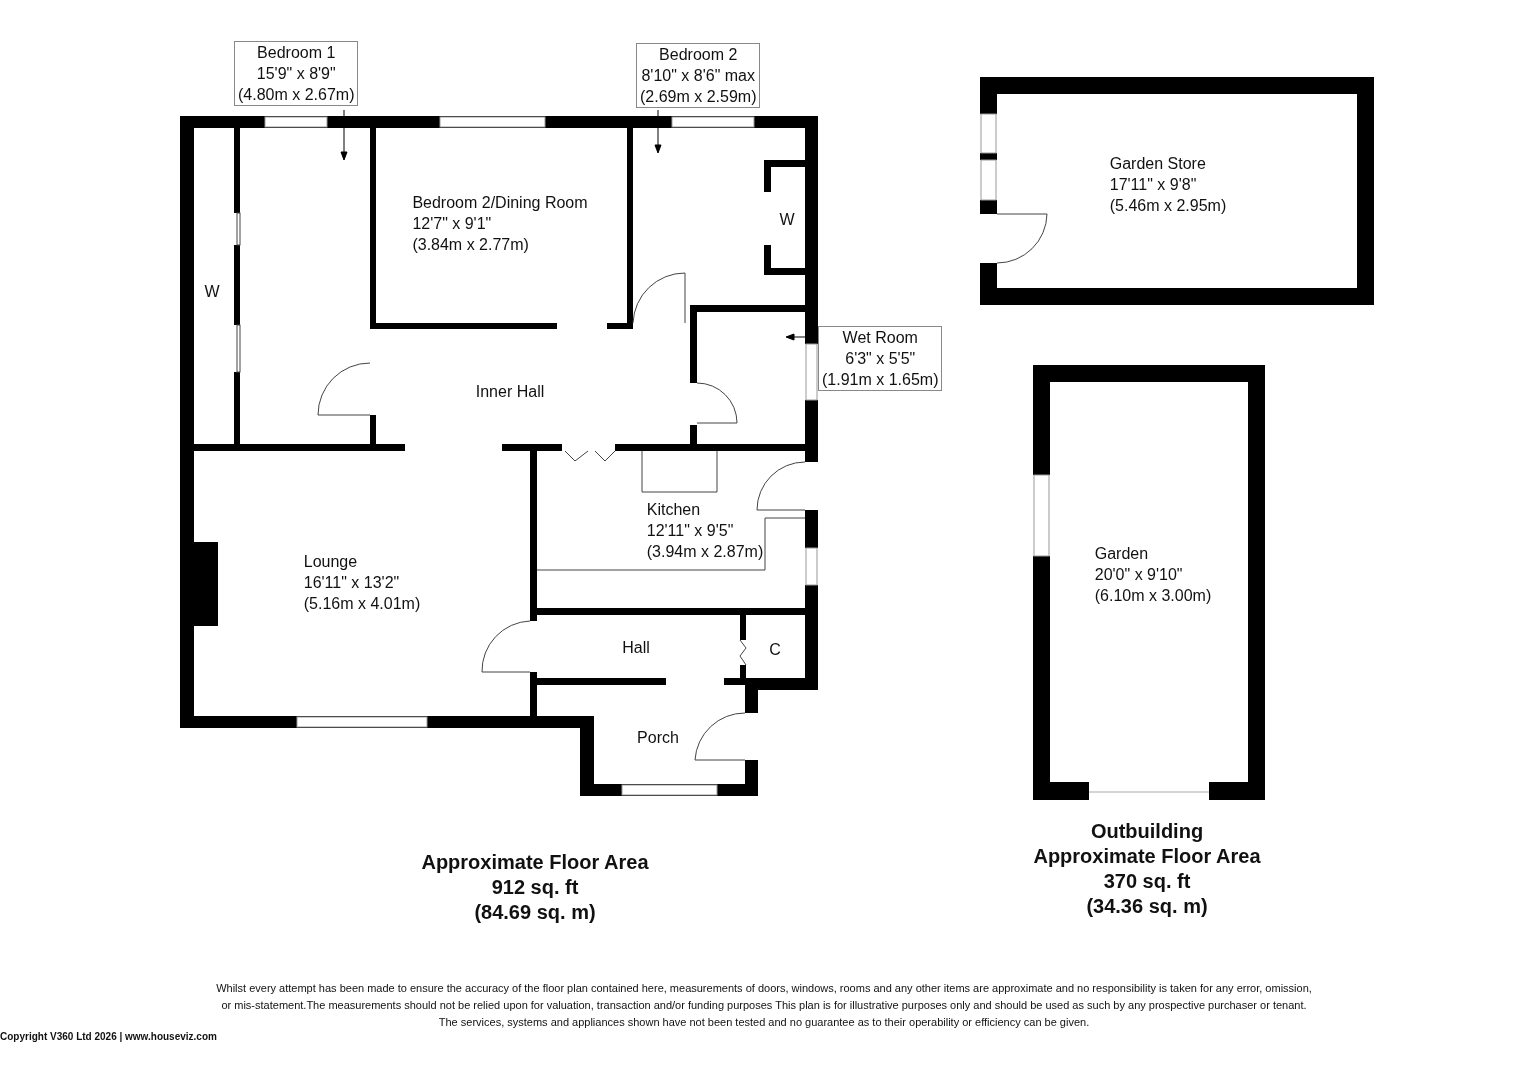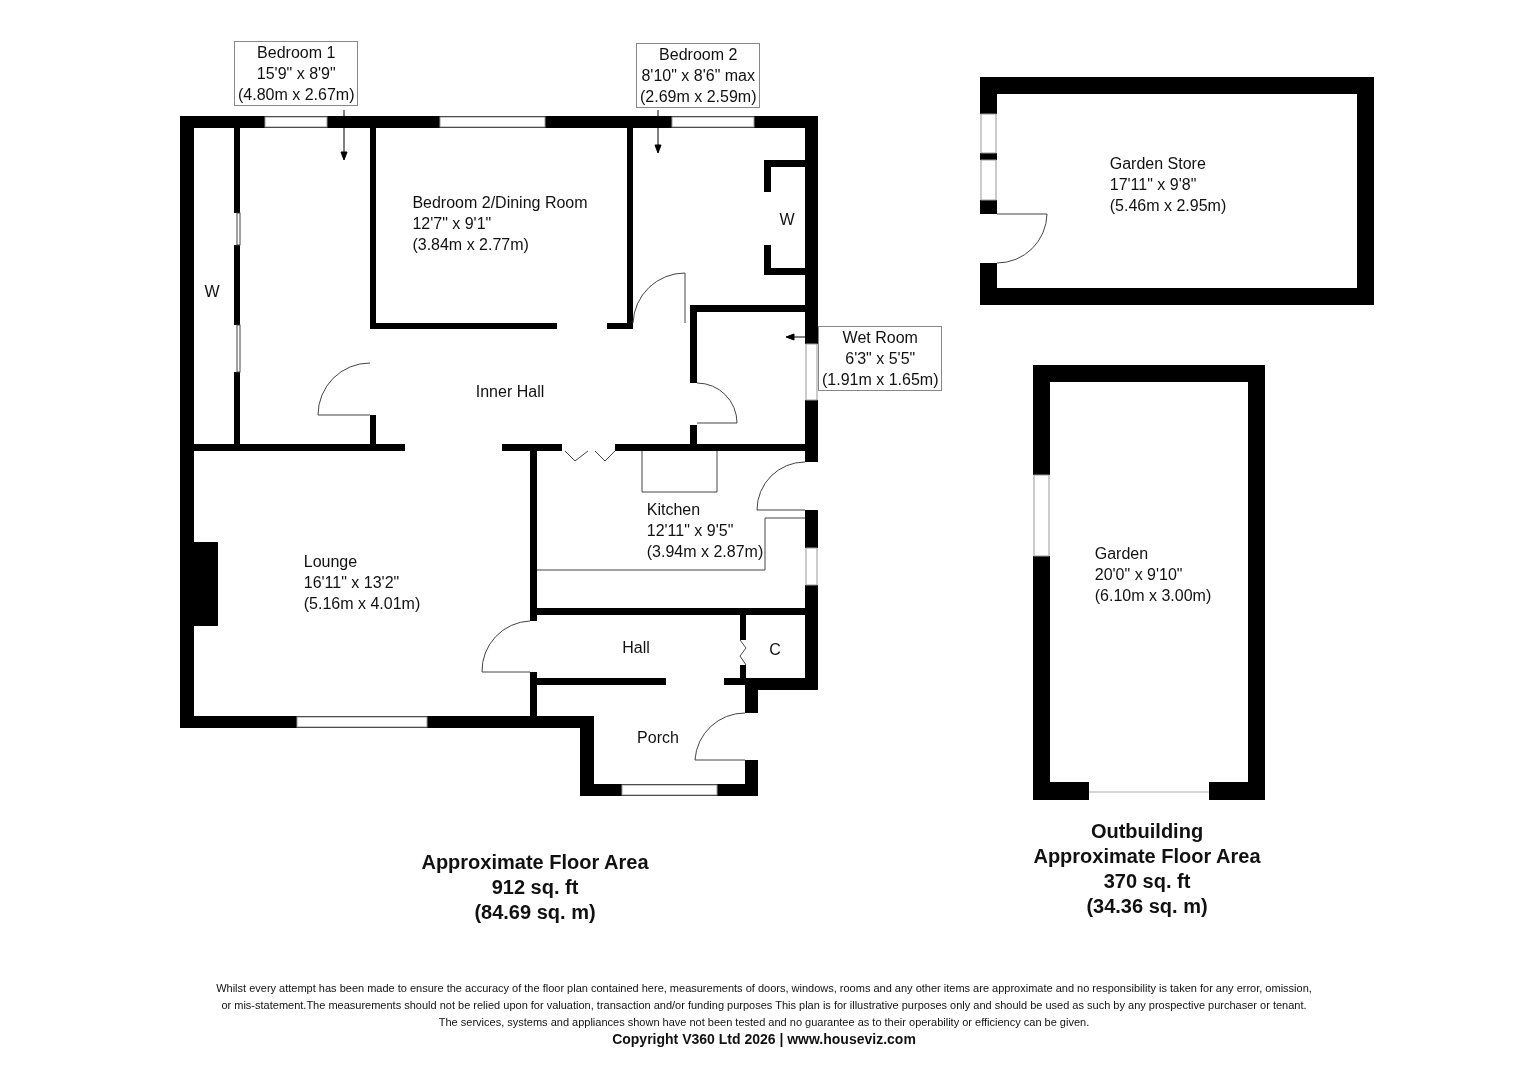--- a/index.html
+++ b/index.html
@@ -5,21 +5,21 @@
   html,body{margin:0;padding:0;background:#fff;}
   body{width:1528px;height:1080px;position:relative;overflow:hidden;font-family:"Liberation Sans",sans-serif;color:#111;}
   svg{position:absolute;left:0;top:0;}
   .w{fill:#000;}
   .win{fill:#fff;stroke:#999;stroke-width:1;}
   .thin{fill:none;stroke:#444;stroke-width:1;}
   .lbl{position:absolute;text-align:left;font-size:16px;line-height:21px;white-space:nowrap;transform:translateX(-50%);}
   .boxlbl{position:absolute;text-align:center;font-size:16px;line-height:21px;background:#fff;border:1px solid #888;padding:0 3px;white-space:nowrap;}
   .area{position:absolute;text-align:center;font-weight:bold;font-size:20px;line-height:25px;transform:translateX(-50%);white-space:nowrap;}
   .disc{position:absolute;left:0;width:1528px;text-align:center;font-size:11px;line-height:17px;}
-  .copy{position:absolute;left:0;width:1528px;top:1031px;text-align:center;font-size:14px;font-weight:bold;}
+  .copy{position:absolute;left:0;width:1528px;top:1031px;font-size:10px;font-weight:bold;}
 </style>
 </head>
 <body>
 
 <svg width="1528" height="1080">
 
   <g>
 
     <rect class="w" x="180" y="116" width="638" height="12"></rect>
 

